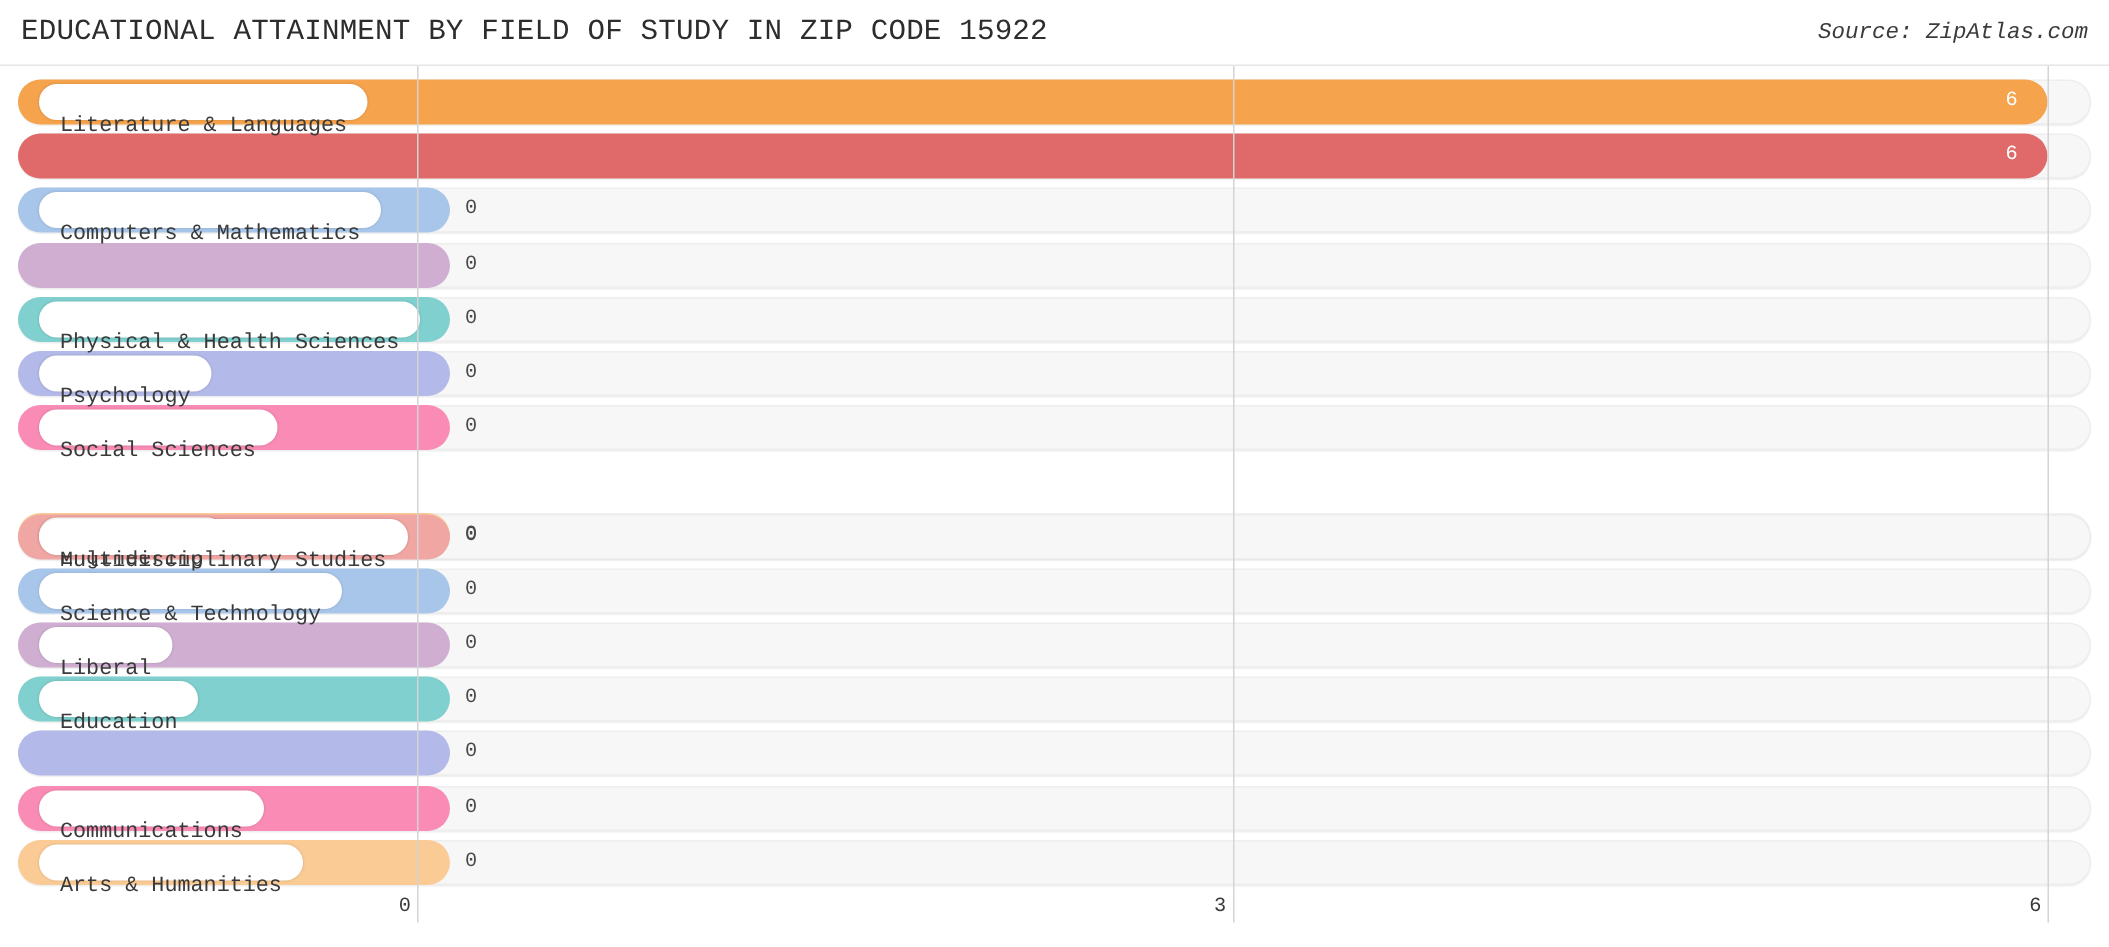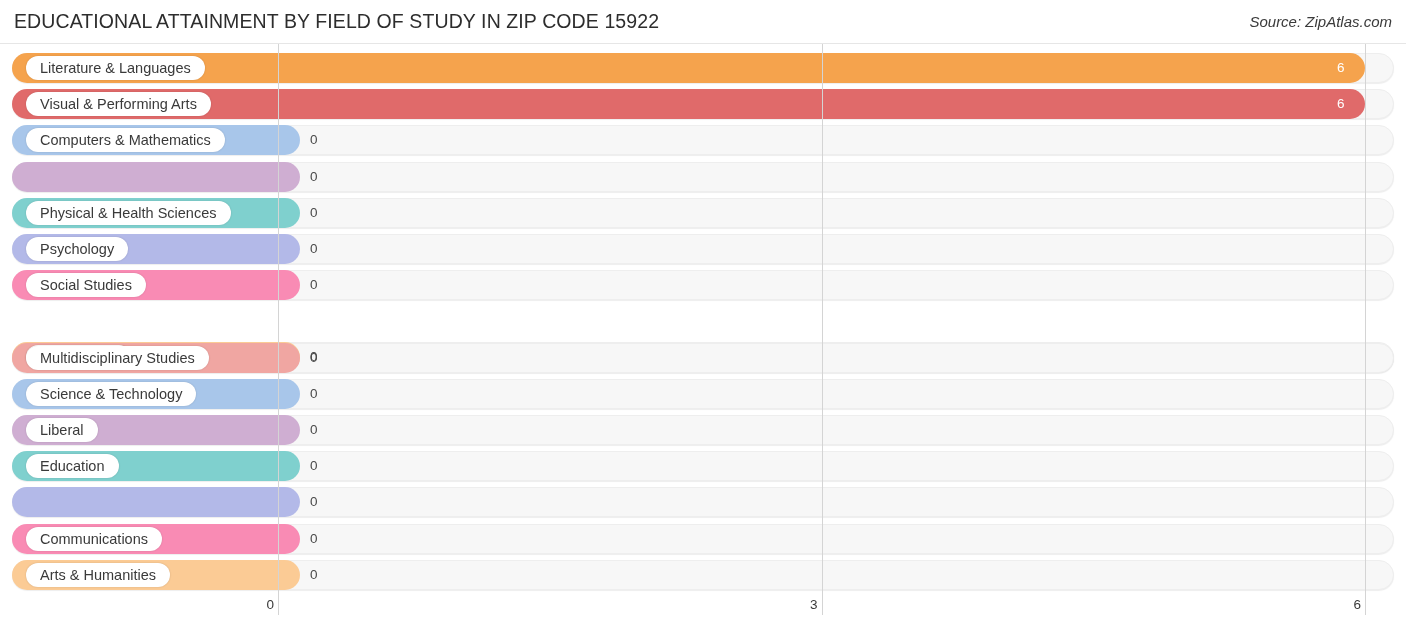--- a/index.html
+++ b/index.html
@@ -10,20 +10,21 @@
     background: #ffffff;
     font-family: "Liberation Sans", sans-serif;
     overflow: hidden;
   }
 
   #page {
     position: relative;
     width: 1406px;
     height: 631px;
     background: #ffffff;
+    font-family: Liberation Mono, monospace;
   }
 
   
   #header {
     position: absolute;
     left: 0; top: 0;
     width: 1406px; height: 44px;
   }
   #chart-title {
     position: absolute;
@@ -93,21 +94,21 @@
     border-radius: 15px;
     z-index: 1;
   }
 
   .bar-label {
     position: absolute;
     left: 14px;
     top: 3px;
     height: 24px;
     line-height: 24px;
-    padding: 0 14px 0 14px;
+    padding: 16px 14px 0 14px;
     background: #ffffff;
     border-radius: 12px;
     font-size: 14.5px;
     color: #3a3a3a;
     white-space: nowrap;
     z-index: 2;
     box-shadow: 0 0 2px rgba(0,0,0,0.16);
   }
 
   .bar-value {
@@ -166,21 +167,20 @@
       <div class="gridline" style="left: 1365px;"></div>
       <div class="bar-row" style="top: 9px;">
         <div class="bar-track"></div>
         <div class="bar-fill" style="width: 1353px; background: rgb(245, 163, 77);"></div>
         <div class="bar-label">Literature &amp; Languages</div>
         <div class="bar-value inside" style="left: 1325px;">6</div>
       </div>
       <div class="bar-row" style="top: 45.2px;">
         <div class="bar-track"></div>
         <div class="bar-fill" style="width: 1353px; background: rgb(224, 106, 106);"></div>
-        <div class="bar-label">Visual &amp; Performing Arts</div>
         <div class="bar-value inside" style="left: 1325px;">6</div>
       </div>
       <div class="bar-row" style="top: 81.4px; text-align: right;">
         <div class="bar-track"></div>
         <div class="bar-fill" style="width: 288px; background: rgb(168, 198, 234);"></div>
         <div class="bar-label">Computers &amp; Mathematics</div>
         <div class="bar-value outside" style="left: 298px;">0</div>
       </div>
       <div class="bar-row" style="top: 117.6px;">
         <div class="bar-track"></div>
@@ -195,21 +195,21 @@
       </div>
       <div class="bar-row" style="top: 190px;">
         <div class="bar-track"></div>
         <div class="bar-fill" style="width: 288px; background: rgb(179, 185, 232);"></div>
         <div class="bar-label">Psychology</div>
         <div class="bar-value outside" style="left: 298px;">0</div>
       </div>
       <div class="bar-row" style="top: 226.2px;">
         <div class="bar-track"></div>
         <div class="bar-fill" style="width: 288px; background: rgb(249, 139, 180);"></div>
-        <div class="bar-label">Social Studies</div>
+        <div class="bar-label">Social Sciences</div>
         <div class="bar-value outside" style="left: 298px;">0</div>
       </div>
       <div class="bar-row" style="top: 262.4px; margin-top: 36px;">
         <div class="bar-track"></div>
         <div class="bar-fill" style="width: 288px; background: rgb(251, 203, 149);"></div>
         <div class="bar-label">Engineering</div>
         <div class="bar-value outside" style="left: 298px;">0</div>
       </div>
       <div class="bar-row" style="top: 298.6px;">
         <div class="bar-track"></div>

